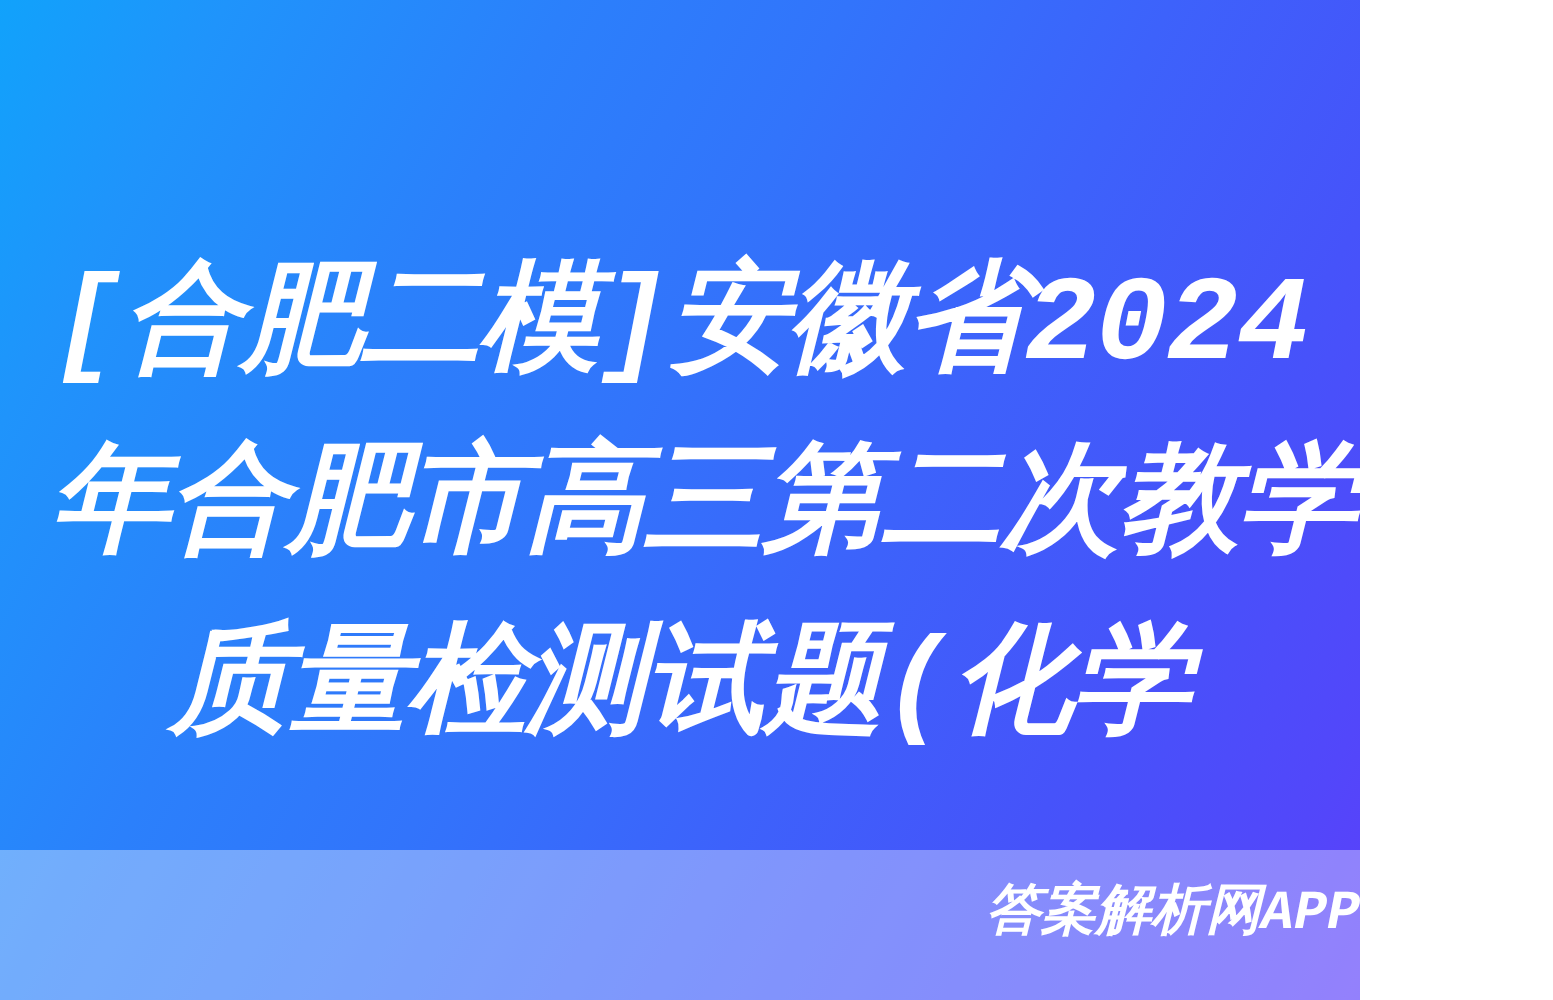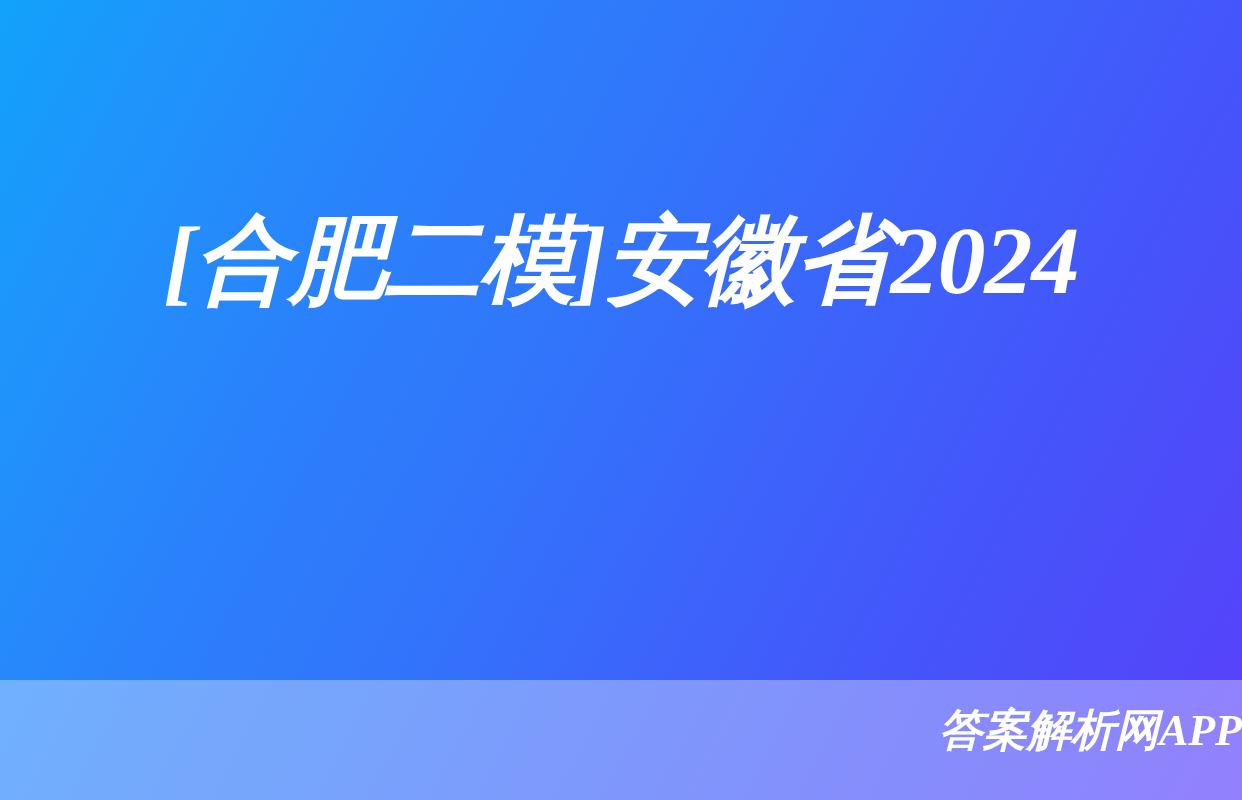--- a/index.html
+++ b/index.html
@@ -4,24 +4,24 @@
 <title>Exam Paper Cover</title>
 <style>
   html, body {
     margin: 0;
     padding: 0;
     background: #ffffff;
   }
 
   #poster {
     position: relative;
-    width: 1242px;
+    width: 1088px;
     height: 800px;
     overflow: hidden;
-    font-family: Liberation Serif, serif;
+    font-family: Liberation Mono, monospace;
     
     background: linear-gradient(118deg,
         #11a2fb 0%,
         #1f94fb 12%,
         #2b80fb 30%,
         #3274fb 45%,
         #3d62fb 62%,
         #4653fa 78%,
         #5247fa 92%,
         #5c3ffa 100%);
@@ -81,19 +81,21 @@
 </style>
 </head>
 <body>
 
 <div id="poster">
 
   <div id="bottom-band"></div>
 
   <div id="title-block">
     <span class="title-line">[合肥二模]安徽省2024</span>
+    <span class="title-line">年合肥市高三第二次教学</span>
+    <span class="title-line">质量检测试题(化学</span>
   </div>
 
   <div id="watermark">
     <span class="wm-text">答案解析网APP</span>
   </div>
 
 </div>
 
 </body></html>

